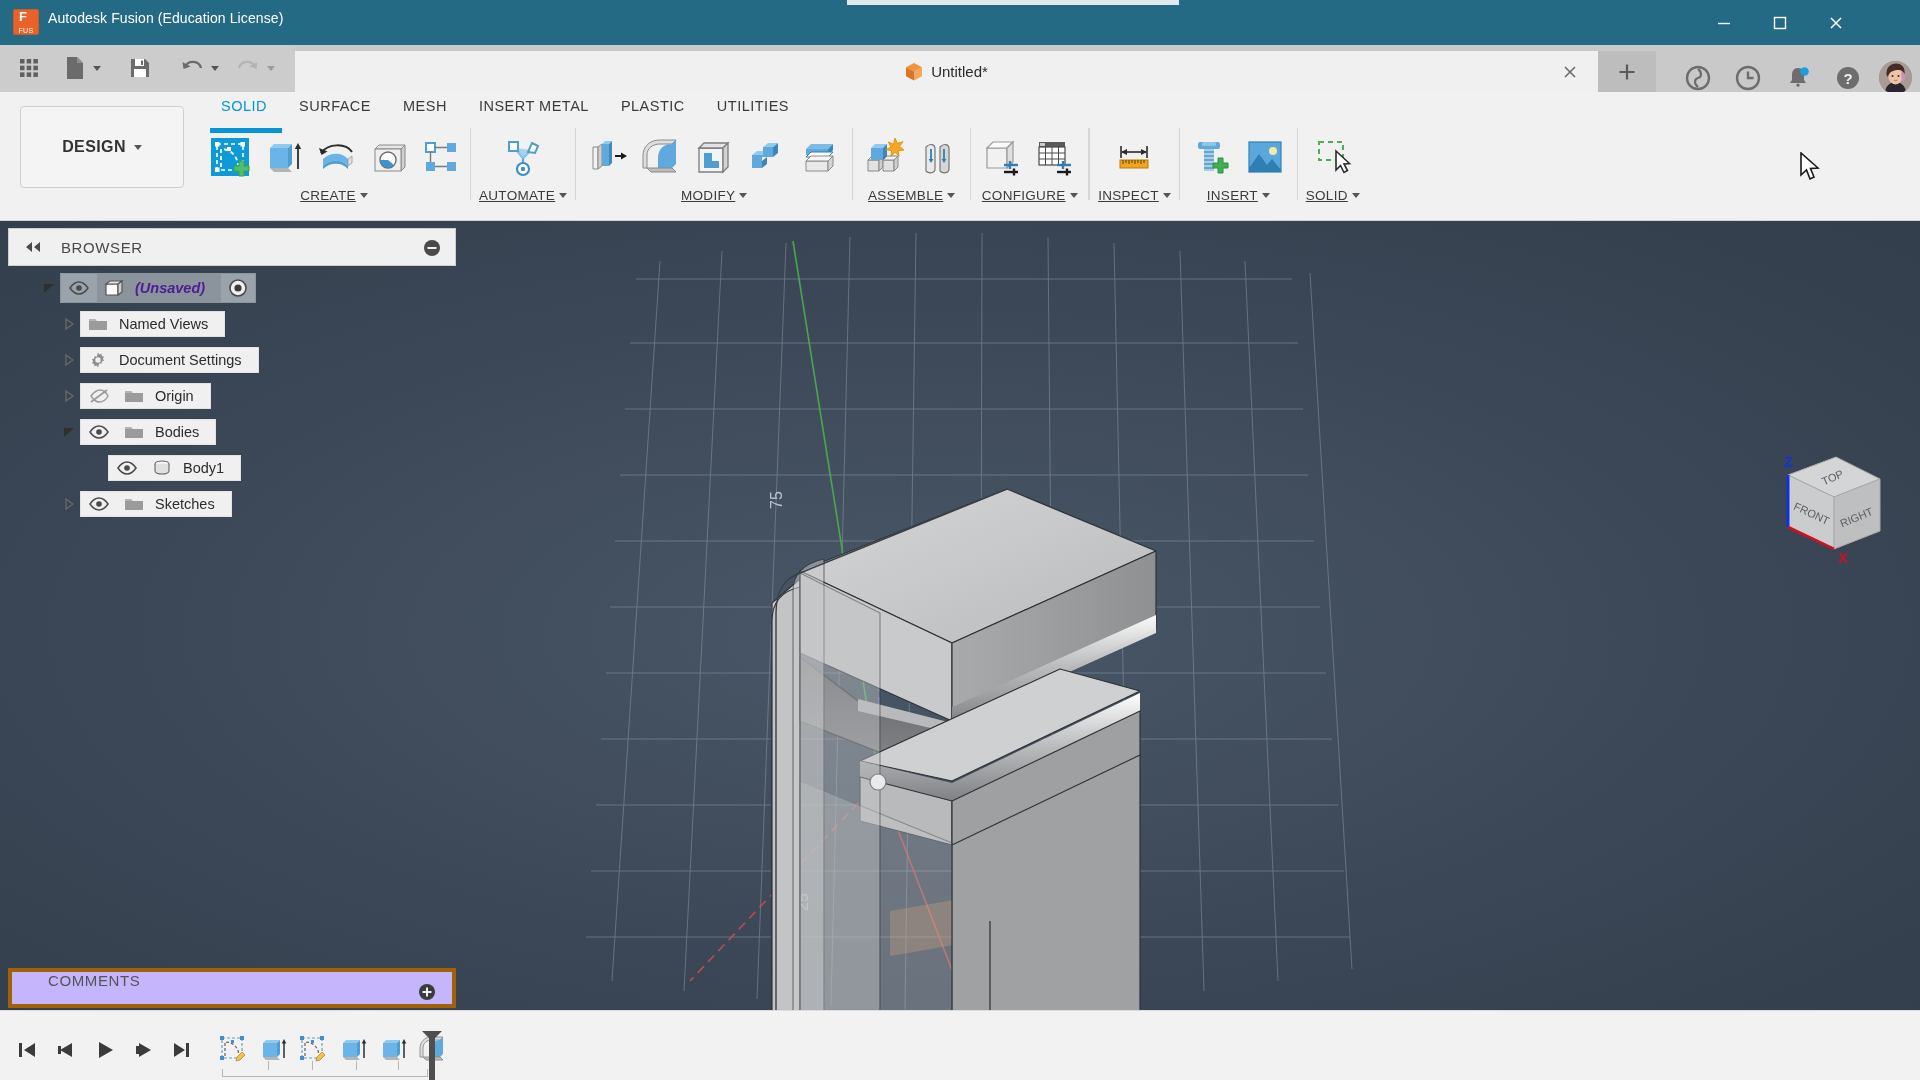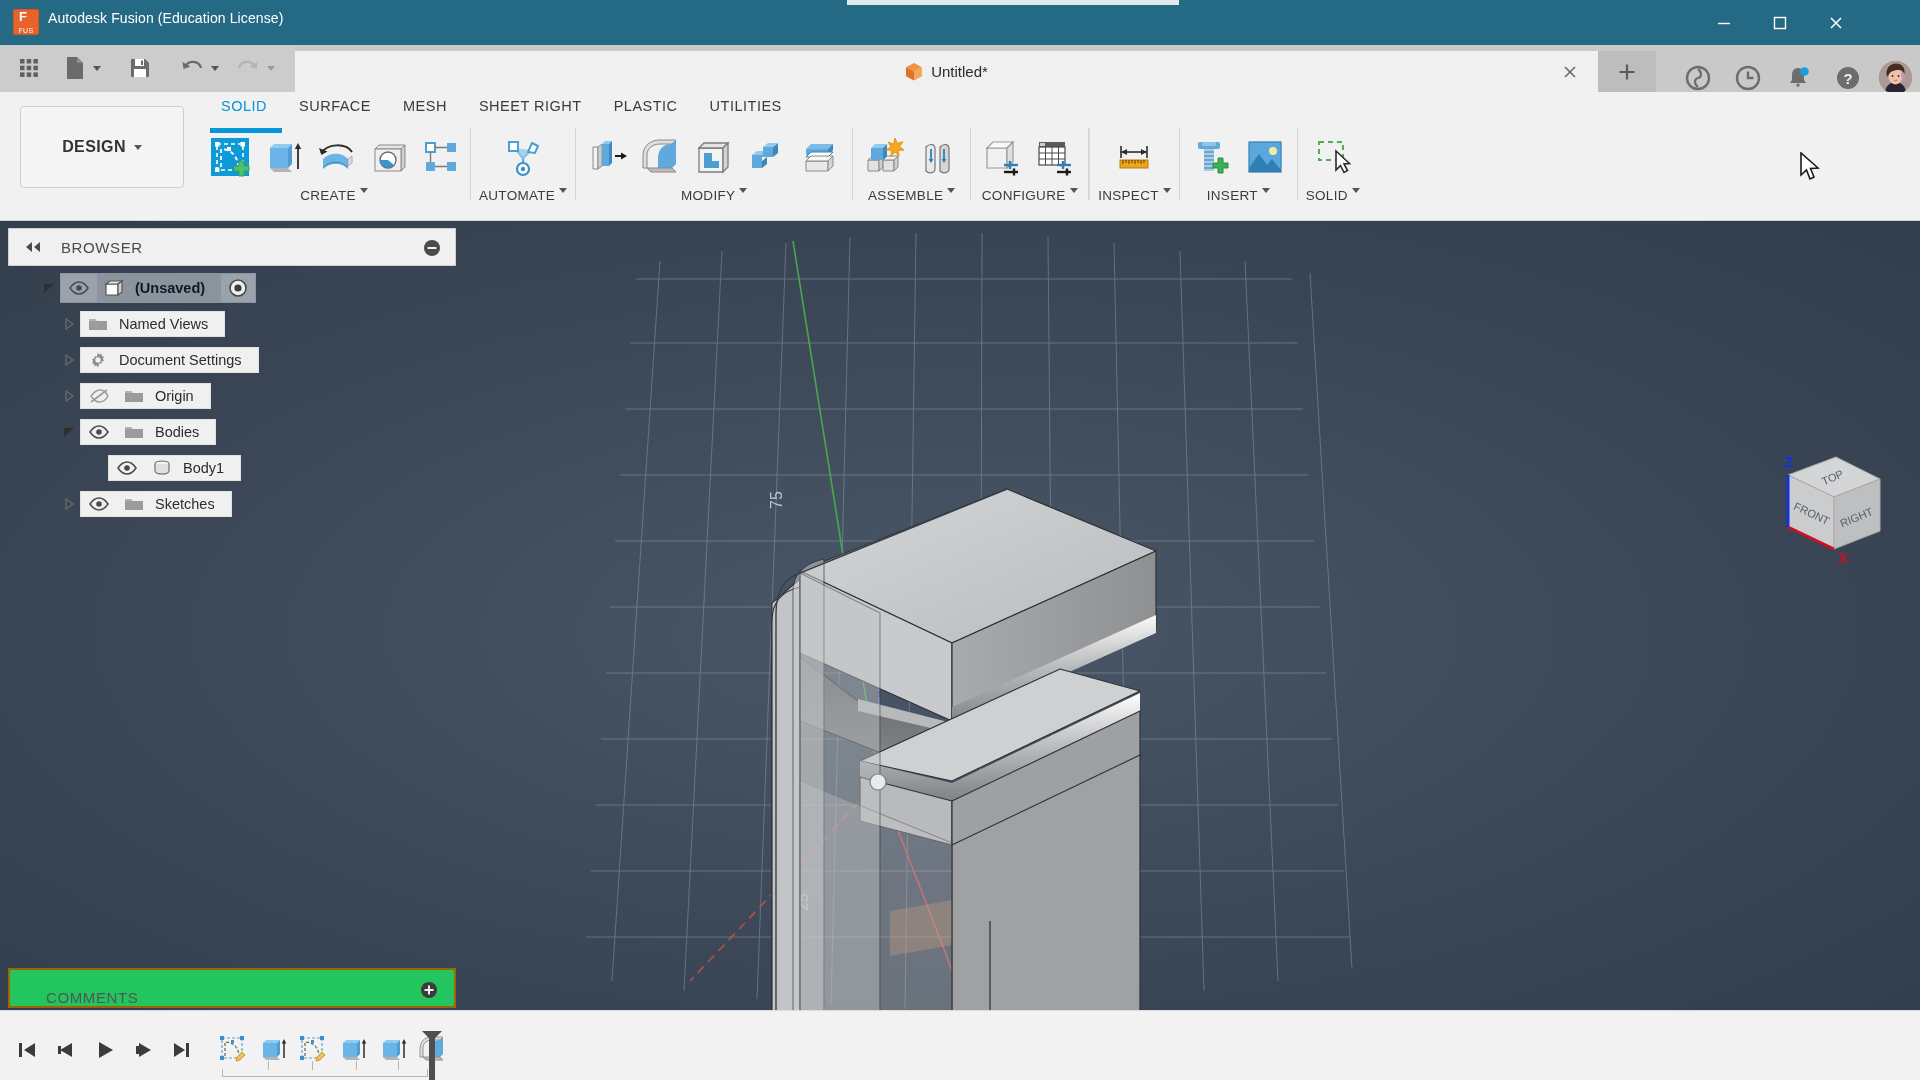--- a/index.html
+++ b/index.html
@@ -119,22 +119,22 @@
     position:absolute; left:210px; top:36px; width:72px; height:5px; background:#0696d7;
   }
   #ribbon-groups{
     position:absolute; left:198px; top:32px; right:0; height:95px;
     display:flex; align-items:flex-start;
   }
   .rgroup{ position:relative; height:95px; display:flex; flex-direction:column;
            align-items:center; padding:0 8px; }
   .rgroup .icons{ display:flex; align-items:center; gap:5px; height:66px; }
   .rgroup .glabel{
-    font-size:13.5px; color:#3b3b3b; display:flex; gap:4px;
-    letter-spacing:.3px; margin-top:-2px;
+    font-size:13.5px; color:#3b3b3b; display:flex; align-items:center; gap:4px;
+    letter-spacing:.3px; margin-top:-2px;text-decoration:underline;
   }
   .rsep{ width:1px; height:72px; background:#d6d6d6; margin-top:4px; }
   .ricon{ width:48px; height:48px; position:relative; cursor:default;
           display:flex;align-items:center;justify-content:center; }
   .ricon.small{ width:44px; }
 
   
   #browser{
     position:absolute; left:8px; top:228px; width:448px; height:38px;
     background:#f0f0f0; border:1px solid #cfcfcf;
@@ -149,38 +149,38 @@
   .trow{ position:relative; height:36px; display:flex; align-items:center; }
   .tw{
     height:26px; background:#f0f0f0; display:flex; align-items:center;
     border:1px solid #e2e2e2; cursor:default;
   }
   .tw.sel{ background:#9aa2ab; border-color:#8c949d; }
   .tarrow{ width:22px; display:flex; align-items:center; justify-content:center; cursor:default;}
   .teye{ width:36px; display:flex; align-items:center; justify-content:center; cursor:default;}
   .ticon{ width:34px; display:flex; align-items:center; justify-content:center;}
   .tlabel{ font-size:14.5px; color:#2c2c2c; padding:0 16px 0 4px; white-space:nowrap;}
-  .tw.sel .tlabel{ color:#0f172a; font-weight:bold; }
+  .tw.sel .tlabel{ color:#4c1d95; font-weight:bold;font-style:italic; }
   .tradio{ width:34px; display:flex; align-items:center; justify-content:center; cursor:default;}
 
   
   #viewport{
     position:absolute; left:0; top:221px; width:1920px; height:789px;
     background:#3f4c5c; overflow:hidden;
   }
   #vp-grad{
     position:absolute; inset:0;
     background:radial-gradient(ellipse at 48% 52%, #4a5768 0%, #3a4655 62%, #333e4c 100%);
   }
 
   
   #comments{
     position:absolute; left:8px; top:968px; width:448px; height:40px;
-    background:#22c55e; border:2px solid #a16207;
-    display:flex; align-items:flex-end;
+    background:#c4b5fd; border:4px solid #a16207;
+    display:flex; align-items:flex-start;
   }
   #comments-title{ margin-left:36px; font-size:15px; color:#555; letter-spacing:.6px;}
   #comments-plus{ position:absolute; right:16px; top:11px; width:18px;height:18px; cursor:default;}
 
   
   #timeline{
     position:absolute; left:0; top:1010px; width:1920px; height:70px;
     background:#f2f2f2; border-top:1px solid #dcdcdc;
   }
   .tl-play{ position:absolute; top:26px; width:26px; height:26px;
@@ -358,21 +358,21 @@
 
   <div id="design-btn">
     <span>DESIGN</span>
     <span class="caret"></span>
   </div>
 
   <div id="ribbon-tabs">
     <div class="rtab active">SOLID</div>
     <div class="rtab">SURFACE</div>
     <div class="rtab">MESH</div>
-    <div class="rtab">SHEET RIGHT</div>
+    <div class="rtab">INSERT METAL</div>
     <div class="rtab">PLASTIC</div>
     <div class="rtab">UTILITIES</div>
   </div>
   <div id="tab-underline"></div>
 
   <div id="ribbon-groups">
 
     <div class="rgroup">
       <div class="icons">
         <div class="ricon">

